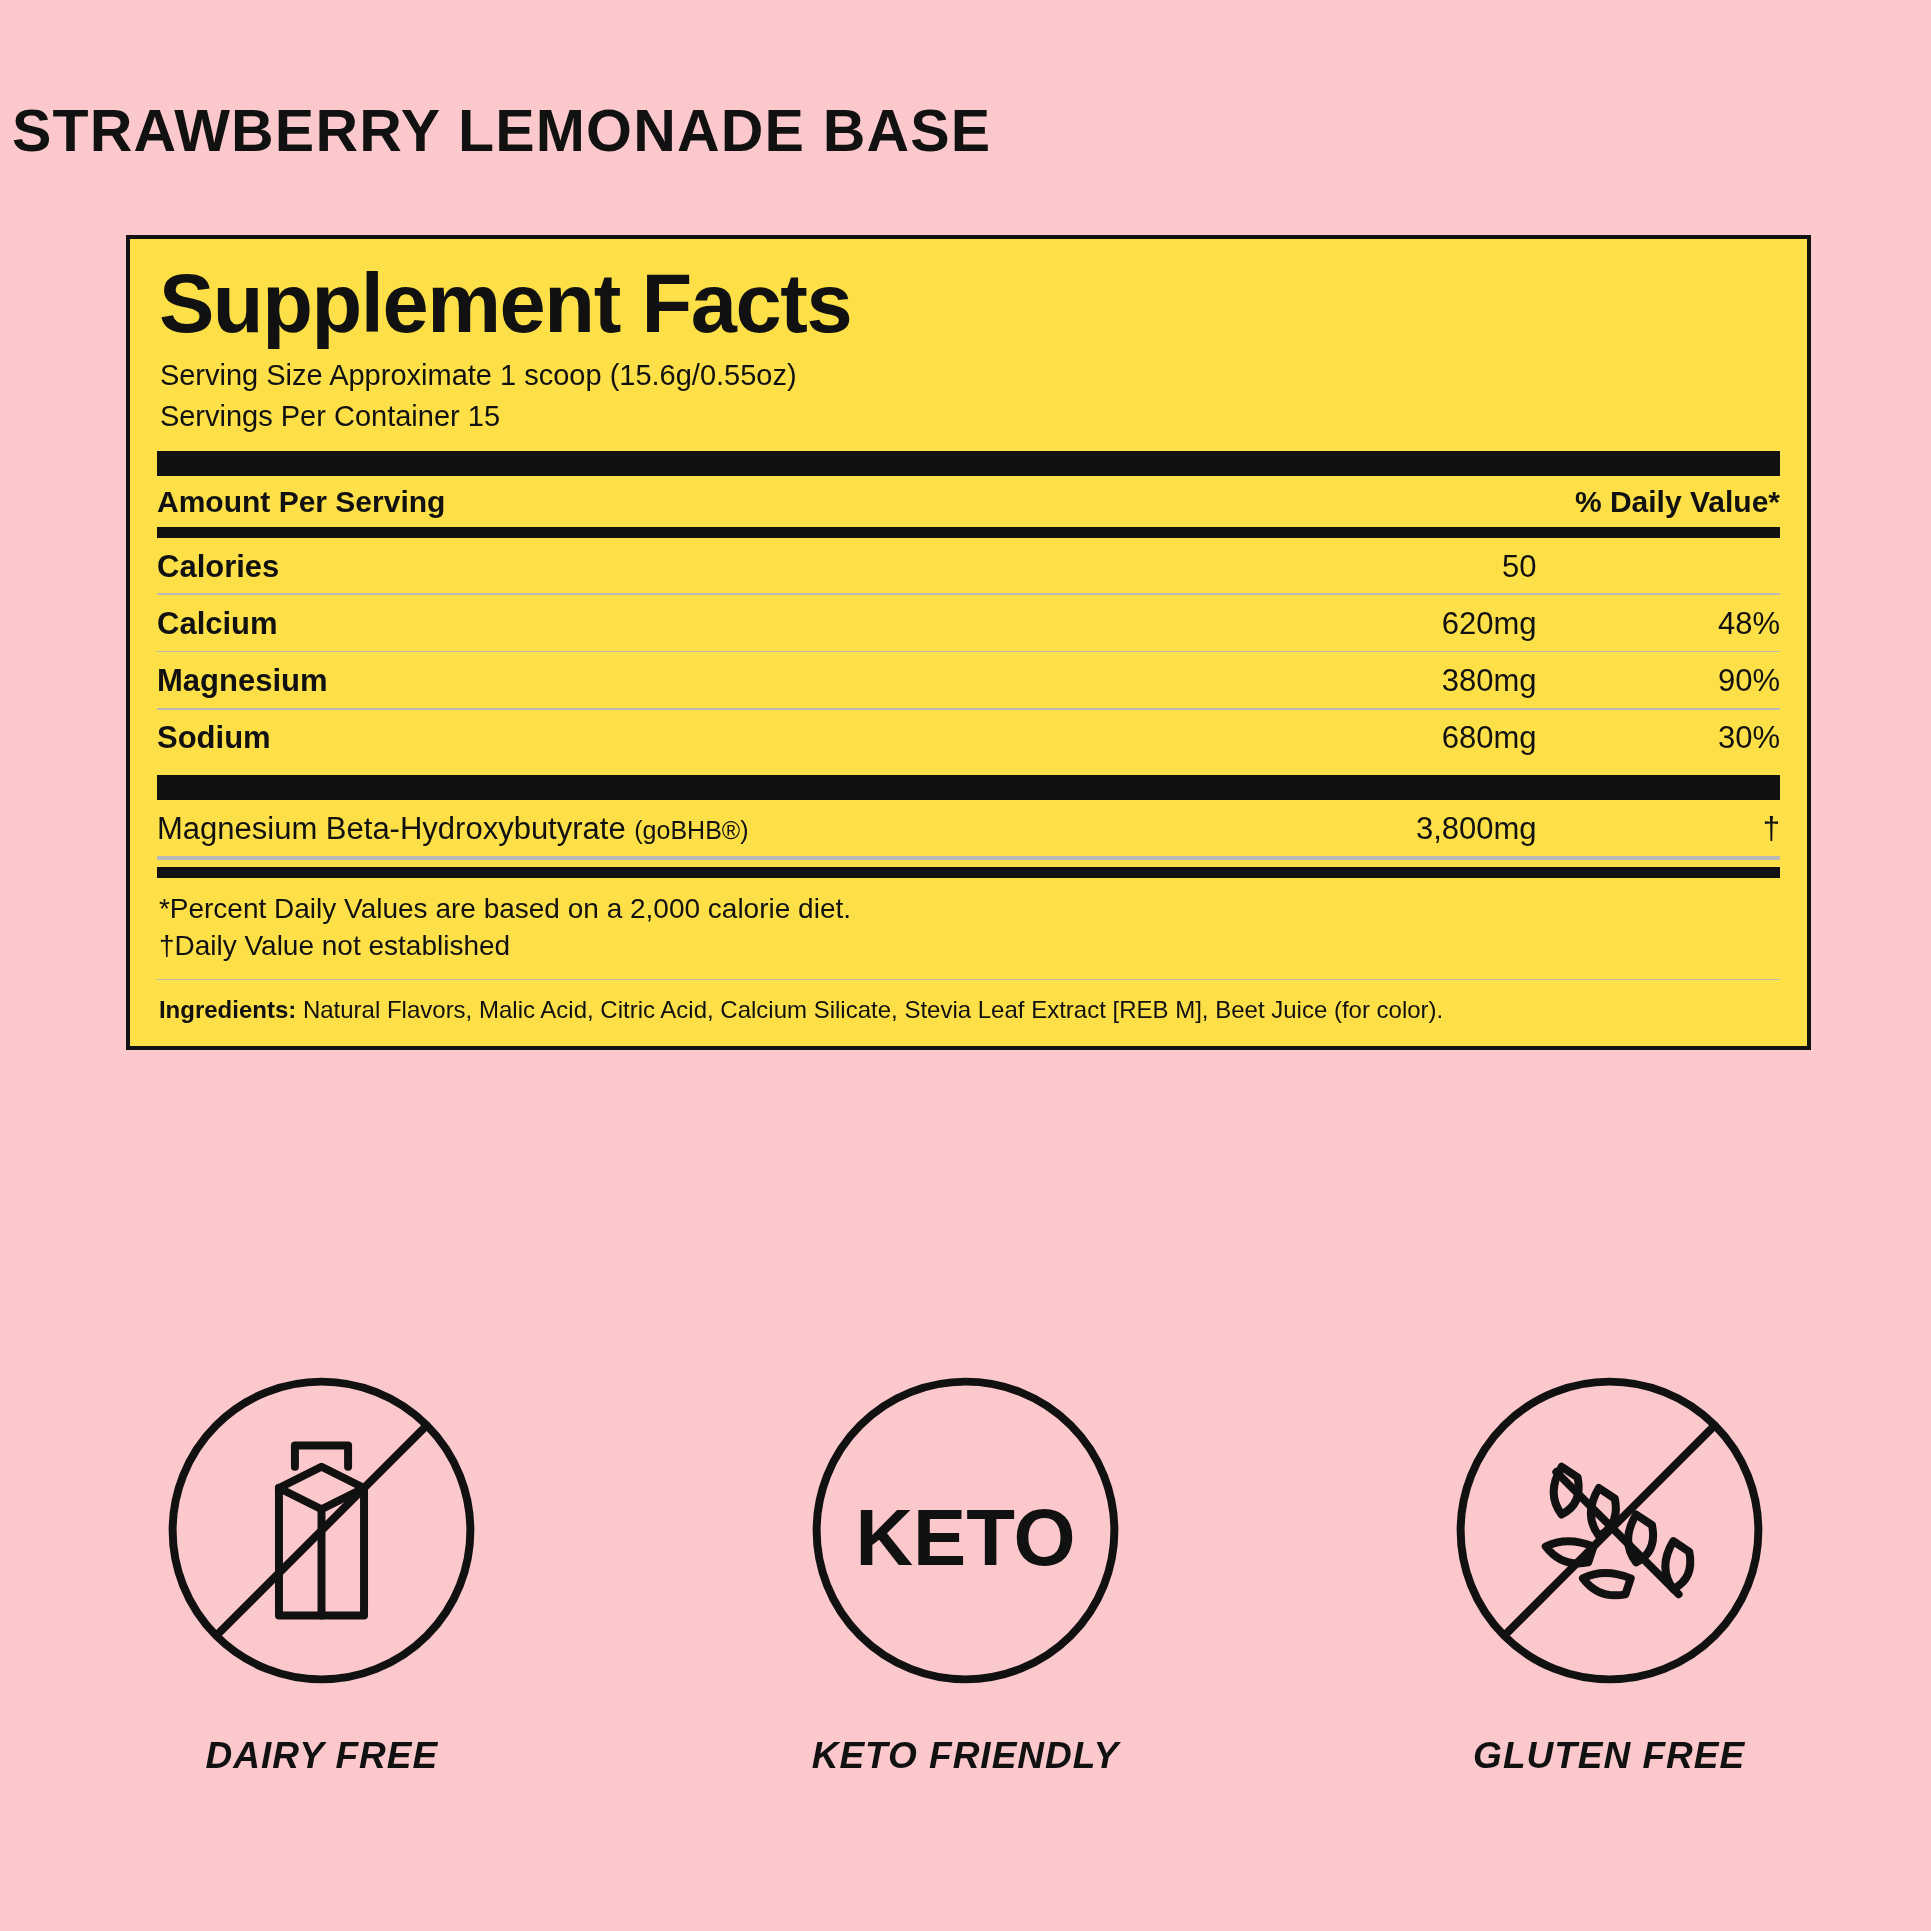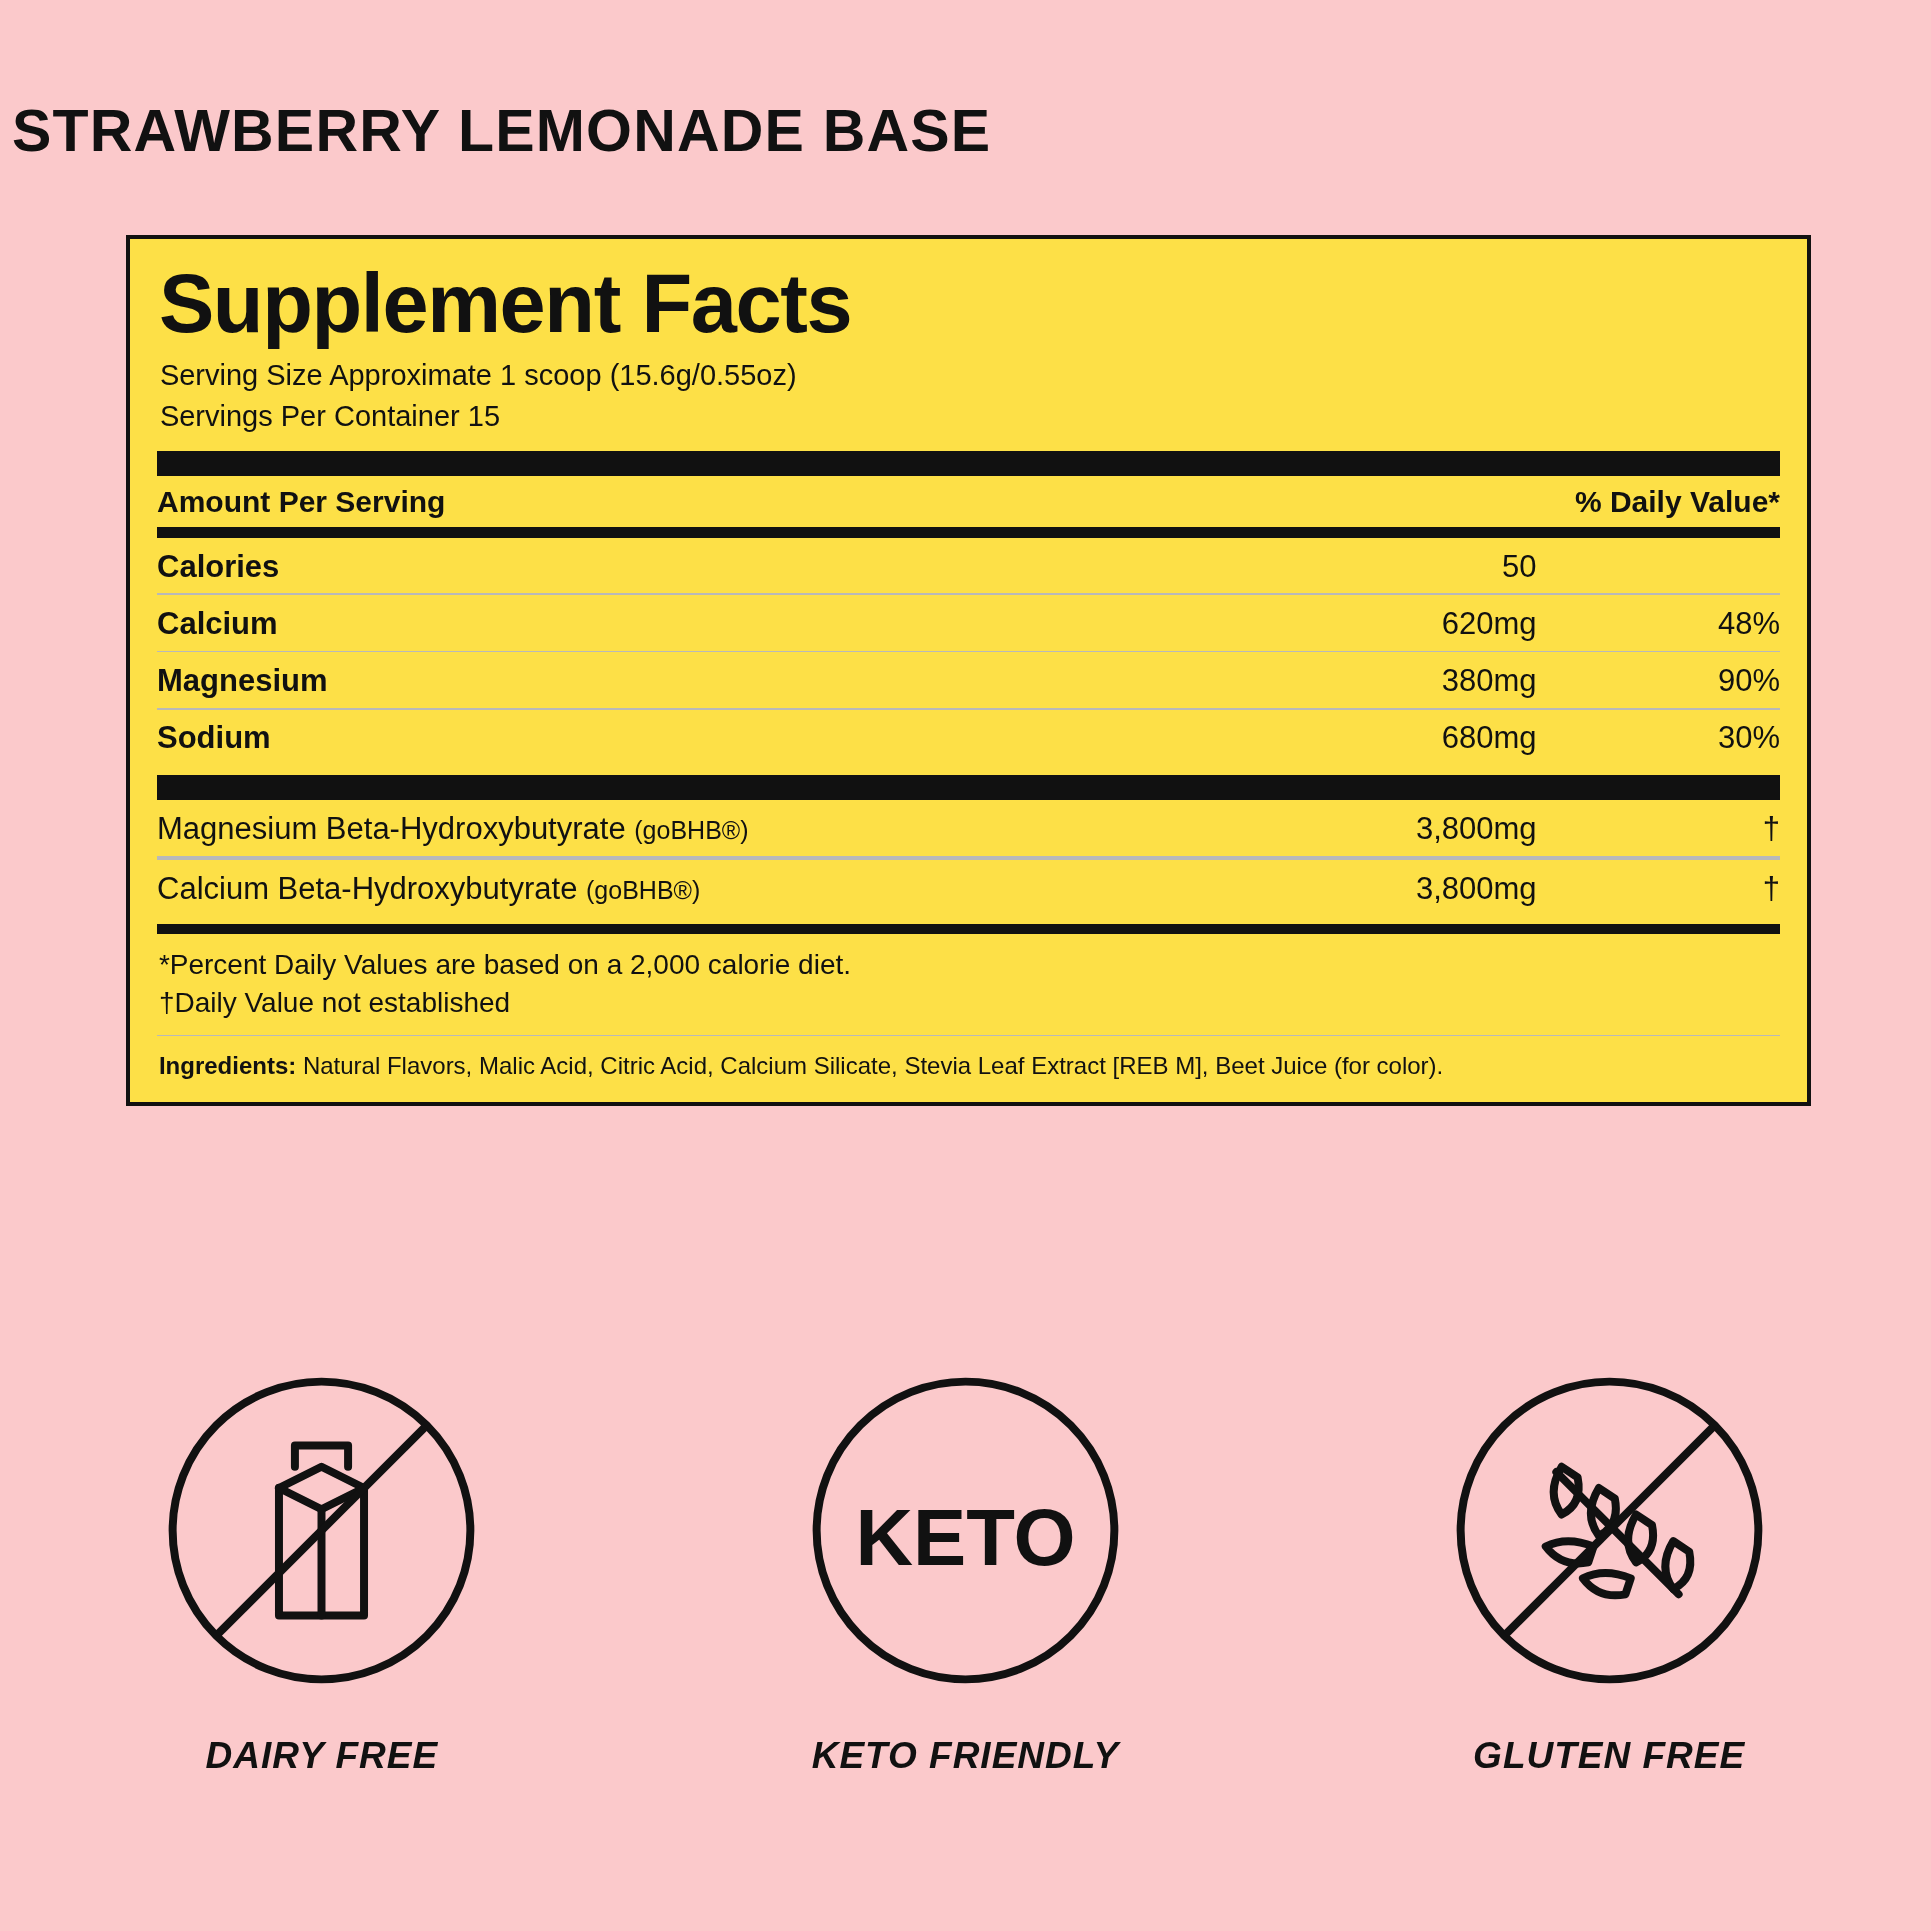--- a/index.html
+++ b/index.html
@@ -237,29 +237,20 @@
         <td class="col-name"><span>Magnesium Beta-Hydroxybutyrate</span> <span class="sub">(goBHB®)</span></td>
         <td class="col-amount">3,800mg</td>
         <td class="col-dv dagger">†</td>
       </tr>
     </tbody>
       </table>
     <div class="rule-thin"></div>
 
     <div class="rule-thin"></div>
 
-    <table class="facts">
-      <tbody>
-          <tr class="blend-row">
-        <td class="col-name"><span>Calcium Beta-Hydroxybutyrate</span> <span class="sub">(goBHB®)</span></td>
-        <td class="col-amount">3,800mg</td>
-        <td class="col-dv dagger">†</td>
-      </tr>
-    </tbody>
-      </table>
 
     <div class="rule-end" style="margin-top:7.7px;"></div>
 
     <div class="footnotes">
       <div>*Percent Daily Values are based on a 2,000 calorie diet.</div>
       <div>†Daily Value not established</div>
     </div>
 
     <div class="ingredients"><b>Ingredients:</b><span> Natural Flavors, Malic Acid, Citric Acid, Calcium Silicate, Stevia Leaf Extract [REB M], Beet Juice (for color).</span></div>
 

